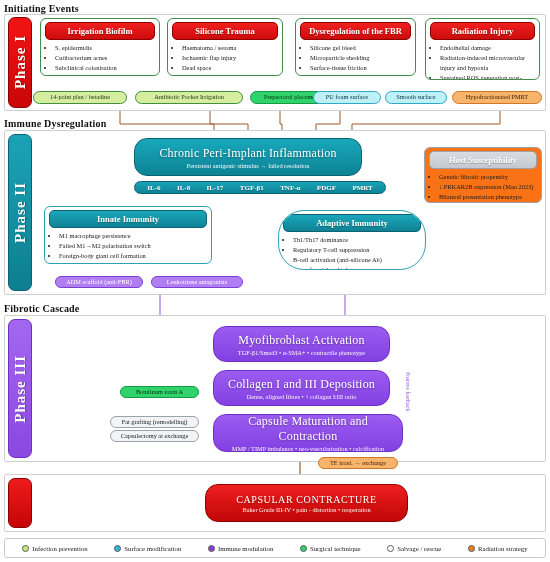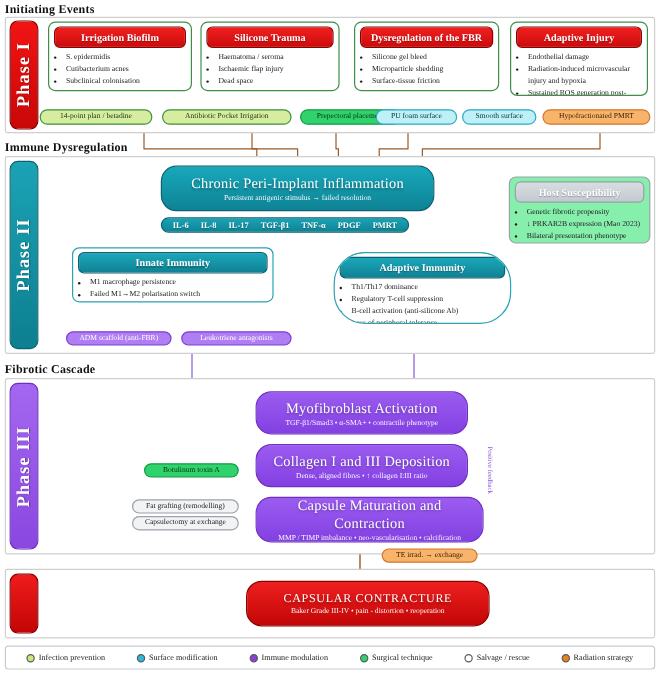--- a/index.html
+++ b/index.html
@@ -81,21 +81,21 @@
     font-size:6.4px;
     line-height:1.55;
     color:#1b1b1b;
     margin:0;
   }
 
   .hdr-red { background:linear-gradient(180deg,#ef2020,#cd0b0b); border:1px solid #8d0000; }
   .hdr-teal{ background:linear-gradient(180deg,#1ba7ba,#0f8294); border:1px solid #0a6272; }
   .card-red  { border-color:#3f8f4a; }
   .card-teal { border-color:#2aa3b4; }
-  .card-grey { border-color:#9aa2ab; background:#86efac; }
+  .card-grey { border-color:#9aa2ab; background:#f97316; }
 
   .hdr-grey {
     background:linear-gradient(180deg,#d9dde2,#c3c9d0);
     border:1px solid #9aa2ab;
     color:#1b1b1b;
     text-shadow:none;
   }
 
   
   .pill {
@@ -294,21 +294,21 @@
   <div class="card card-red" style="left:295px; top:18px; width:121px; height:58px;">
     <div class="hdr hdr-red">Dysregulation of the FBR</div>
     <ul>
       <li>Silicone gel bleed</li>
       <li>Microparticle shedding</li>
       <li>Surface-tissue friction</li>
     </ul>
   </div>
 
   <div class="card card-red" style="left:425px; top:18px; width:115px; height:62px;">
-    <div class="hdr hdr-red">Adaptive Injury</div>
+    <div class="hdr hdr-red">Radiation Injury</div>
     <ul>
       <li>Endothelial damage</li>
       <li>Radiation-induced microvascular injury and hypoxia</li>
       <li>Sustained ROS generation post-irradiation</li>
     </ul>
   </div>
 
   <div class="chip chip-green" style="left:33px;  top:91px; width:94px;  height:13px;">14-point plan / betadine</div>
   <div class="chip chip-green" style="left:135px; top:91px; width:108px; height:13px;">Antibiotic Pocket Irrigation</div>
   <div class="chip chip-green2" style="left:250px; top:91px; width:84px;  height:13px;">Prepectoral placement</div>
@@ -319,31 +319,31 @@
   <div class="phase-panel" style="left:4px; top:130px; width:542px; height:165px;"></div>
   <div class="phase-bar phase2" style="left:8px; top:134px; width:24px; height:157px;">
     <span>Phase II</span>
   </div>
 
   <div class="pill pill-teal" style="left:134px; top:138px; width:228px; height:38px;">
     <div class="t1">Chronic Peri-Implant Inflammation</div>
     <div class="t2">Persistent antigenic stimulus → failed resolution</div>
   </div>
 
-  <div class="cytostrip" style="left:134px; top:181px; width:207px; height:13px;">
+  <div class="cytostrip" style="left:134px; top:181px; width:252px; height:13px;">
     <span>IL-6</span>
     <span>IL-8</span>
     <span>IL-17</span>
     <span>TGF-β1</span>
     <span>TNF-α</span>
     <span>PDGF</span>
     <span>PMRT</span>
   </div>
 
-  <div class="card card-teal" style="left:60px; top:206px; width:168px; height:46px;">
+  <div class="card card-teal" style="left:44px; top:206px; width:168px; height:58px;">
     <div class="hdr hdr-teal">Innate Immunity</div>
     <ul>
       <li>M1 macrophage persistence</li>
       <li>Failed M1→M2 polarisation switch</li>
       <li>Foreign-body giant cell formation</li>
       <li>Mast cell degranulation → histamine</li>
 
     </ul>
   </div>
 

